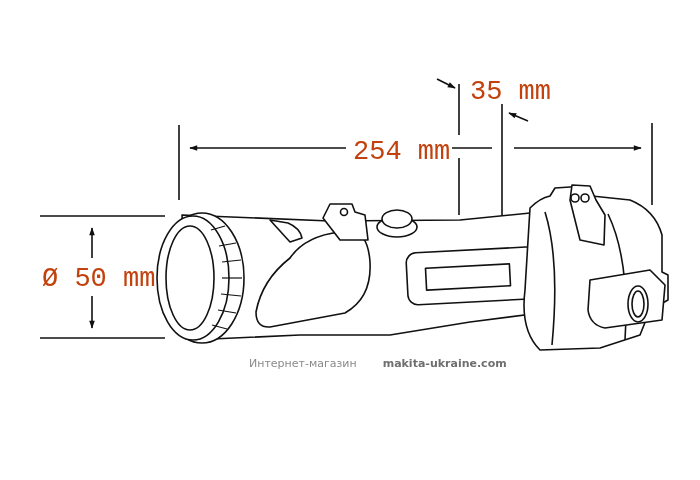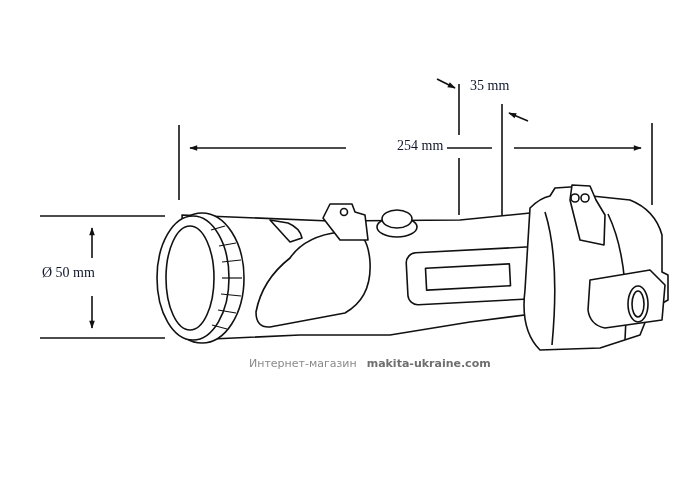--- a/index.html
+++ b/index.html
@@ -1,23 +1,23 @@
 <!DOCTYPE html>
 <html><head>
   <meta charset="utf-8">
   <style>
     html, body { margin: 0; padding: 0; background: #ffffff; }
     body { width: 700px; height: 480px; overflow: hidden; position: relative; font-family: "Liberation Sans", sans-serif; }
     svg { position: absolute; left: 0; top: 0; }
-    .dim-label { position: absolute; font-family: Liberation Serif, serif; font-size: 14px; color: #0f172a; white-space: nowrap; line-height: 1; }
-    #lbl-length { left: 351px; top: 139px; background: #fff; padding: 0 2px; margin-left: 44px; }
+    .dim-label { position: absolute; font-family: Liberation Mono, monospace; font-size: 27px; color: #c2410c; white-space: nowrap; line-height: 1; }
+    #lbl-length { left: 351px; top: 139px; background: #fff; padding: 0 2px; }
     #lbl-handle { left: 470px; top: 79px; }
     #lbl-diameter { left: 42px; top: 266px; background: #fff; }
     .watermark { position: absolute; left: 249px; top: 357px; font-family: "DejaVu Sans", sans-serif; font-size: 11px; color: #8a8a8a; white-space: nowrap; }
-    .watermark .site { font-weight: bold; color: #6f6f6f; margin-left: 10px; }
+    .watermark .site { font-weight: bold; color: #6f6f6f; margin-left: 26px; }
   </style>
 </head>
 <body>
 
 <svg width="700" height="480" viewBox="0 0 700 480" xmlns="http://www.w3.org/2000/svg">
   <defs>
     <marker id="ah" viewBox="0 0 10 10" refX="9" refY="5" markerWidth="10" markerHeight="8" orient="auto-start-reverse" markerUnits="userSpaceOnUse">
       <path d="M0,1.5 L10,5 L0,8.5 Z" fill="#111"></path>
     </marker>
   </defs>

